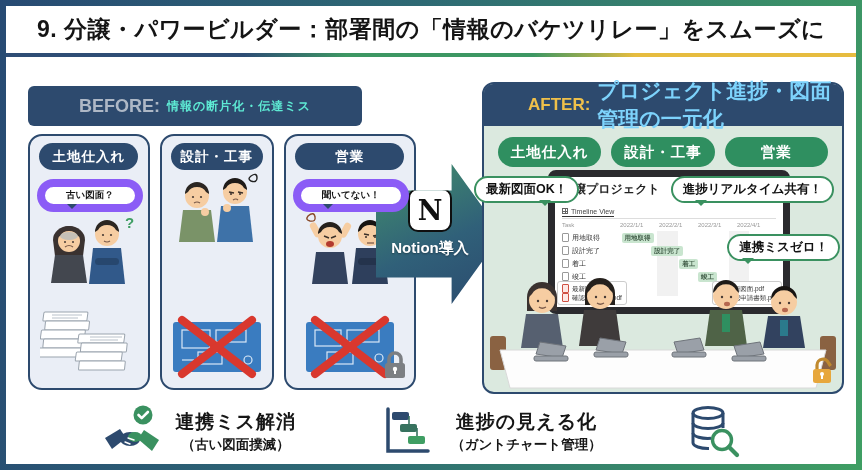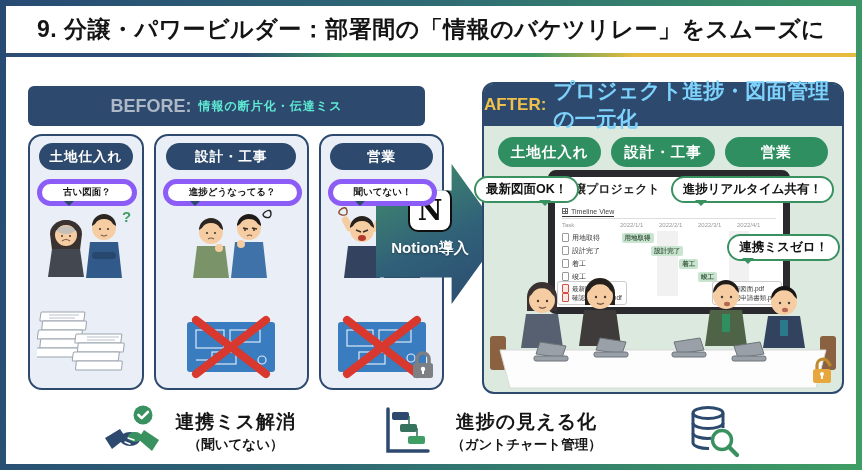--- a/index.html
+++ b/index.html
@@ -8,30 +8,30 @@
     background:linear-gradient(100deg,#274a73 0%,#2e6a74 45%,#3f9e63 100%);padding:6px;}
   .page{position:relative;width:850px;height:458px;background:#ffffff;overflow:hidden;}
 
   
   .title-row{position:absolute;top:0;left:0;right:0;height:47px;display:flex;align-items:center;justify-content:center;}
   .title-row h1{margin:0;font-size:23px;font-weight:800;color:#141414;letter-spacing:.5px;white-space:nowrap;}
   .title-underline{position:absolute;top:47px;left:0;right:0;height:4px;
     background:linear-gradient(90deg,#2e4d75 0%,#2e4d75 28%,#3d9763 40%,#3d9763 62%,#e6bc3f 74%,#e6bc3f 100%);}
 
   
-  .before-header{position:absolute;left:22px;top:80px;width:397px;height:40px;border-radius:6px;
+  .before-header{position:absolute;left:22px;top:80px;width:334px;height:40px;border-radius:6px;
     background:#2d4a6e;display:flex;align-items:center;justify-content:center;gap:7px;}
   .before-header .pfx{color:#aeb8c6;font-weight:800;font-size:18px;}
   .before-header .txt{color:#5eead4;font-weight:800;font-size:12px;letter-spacing:1px;}
   .before-cards{position:absolute;left:22px;top:128px;width:352px;height:256px;display:flex;gap:10px;}
   .bcard{flex:1;box-sizing:border-box;border:2px solid #2d4a6e;border-radius:14px;background:#eaeef6;
     display:flex;flex-direction:column;align-items:center;padding:7px 5px 6px;position:relative;}
   .dept-pill{width:92%;height:27px;border-radius:999px;background:#2d4a6e;color:#fff;font-weight:800;
     font-size:13.5px;display:flex;align-items:center;justify-content:center;letter-spacing:1px;}
-  .bubble-s{margin-top:9px;align-self:flex-start;margin-left:2px;background:#fff;border:5px solid #8b5cf6;
+  .bubble-s{margin-top:9px;align-self:flex-start;margin-left:2px;background:#fff;border:8px solid #8b5cf6;
     border-radius:999px;padding:2px 21px;font-size:9.5px;font-weight:800;color:#111;white-space:nowrap;position:relative;z-index:2;}
   .bubble-s::after{content:"";position:absolute;left:22px;top:100%;border:5px solid transparent;border-top-color:#2d4a6e;}
   .bcard svg{display:block;}
   .bcard .people{margin-top:-2px;}
   .bcard .illus{margin-top:auto;}
   .lock-gray{position:absolute;right:6px;bottom:8px;}
 
   
   .arrow-wrap{position:absolute;left:370px;top:158px;width:126px;height:140px;
     background:linear-gradient(155deg,#43916b 0%,#306079 55%,#2b4a6e 100%);
@@ -39,21 +39,21 @@
     display:flex;flex-direction:column;align-items:center;}
   .notion-box{margin-top:24px;margin-left:-18px;width:44px;height:44px;background:#fff;border:2.5px solid #0f0f0f;
     border-radius:10px;display:flex;align-items:center;justify-content:center;box-sizing:border-box;}
   .notion-box span{font-family:"DejaVu Serif","Liberation Serif",serif;font-weight:800;font-size:27px;color:#0f0f0f;line-height:1;}
   .arrow-label{margin-top:7px;margin-left:-18px;color:#fff;font-weight:800;font-size:15px;text-shadow:0 1px 2px rgba(0,0,0,.35);}
 
   
   .after-panel{position:absolute;left:476px;top:76px;width:362px;height:312px;box-sizing:border-box;
     border:2.5px solid #2d4a6e;border-radius:12px;background:#dbe9df;}
   .after-header{height:42px;background:#2d4a6e;border-radius:9px 9px 0 0;display:flex;align-items:center;justify-content:center;gap:7px;}
-  .after-header .pfx{color:#efc04a;font-weight:800;font-size:17px;}
+  .after-header .pfx{color:#efc04a;font-weight:800;font-size:17px;margin-left:44px;}
   .after-header .txt{color:#7dd3fc;font-weight:800;font-size:21px;}
   .pill-row{display:flex;gap:10px;margin:11px 14px 0;}
   .gpill{flex:1;height:30px;border-radius:999px;background:#2f8f60;color:#fff;font-weight:800;font-size:14.5px;
     display:flex;align-items:center;justify-content:center;letter-spacing:1px;}
 
   .monitor{position:absolute;left:64px;top:86px;width:242px;height:144px;box-sizing:border-box;
     border:7px solid #2a2a2e;border-radius:8px;background:#ffffff;z-index:1;}
   .screen{position:relative;width:100%;height:100%;padding:4px 7px;box-sizing:border-box;overflow:hidden;}
   .scr-title{font-size:12px;font-weight:800;color:#222;}
   .tab-row{margin-top:2px;border-bottom:1px solid #ddd;}
@@ -152,21 +152,20 @@
           <line x1="12" y1="17" x2="42" y2="17"></line>
               <line x1="12" y1="20" x2="38" y2="20"></line>
           <line x1="50" y1="39" x2="82" y2="39"></line>
               <line x1="50" y1="42" x2="78" y2="42"></line>
         </g>
       </svg>
     </div>
 
     <div class="bcard">
       <div class="dept-pill">設計・工事</div>
-      <div class="bubble-s">進捗どうなってる？</div>
       <svg class="people" width="100" height="74" viewBox="0 0 100 74">
         <circle cx="30" cy="28" r="12" fill="#f6cda2"></circle>
         <path d="M18,26 a12,12 0 0 1 24,0 l-3,-2 a10,9 0 0 0 -18,0 z" fill="#2b2622"></path>
         <circle cx="26" cy="29" r="1.1" fill="#463a34"></circle>
             <circle cx="34" cy="29" r="1.1" fill="#463a34"></circle>
         <path d="M27,35 q3,-2 6,0" stroke="#7a5a4a" stroke-width="1.2" fill="none"></path>
         <path d="M16,42 h28 l4,32 h-36 z" fill="#7a9368"></path>
         <circle cx="38" cy="44" r="4" fill="#f6cda2"></circle>
         <circle cx="68" cy="24" r="12" fill="#f6cda2"></circle>
         <path d="M56,22 a12,12 0 0 1 24,0 l-3,-2 a10,9 0 0 0 -18,0 z" fill="#1f1b18"></path>
@@ -390,21 +389,21 @@
         <polygon points="0,34 15,25 21,34 7,45" fill="#2d4a6e"></polygon>
         <polygon points="54,36 39,26 33,35 47,47" fill="#3a9160"></polygon>
         <ellipse cx="25" cy="35" rx="10" ry="7" fill="#2d4a6e"></ellipse>
         <ellipse cx="30" cy="33" rx="7" ry="5" fill="#3a9160"></ellipse>
         <path d="M20,38 l5,2 m-2,-6 l6,2" stroke="#ffffff" stroke-width="1.4" fill="none" stroke-linecap="round"></path>
         <circle cx="38" cy="11" r="9.5" fill="#3a9160"></circle>
         <path d="M33.5,11 l3.2,3.2 l6.2,-6.2" stroke="#fff" stroke-width="2.6" fill="none" stroke-linecap="round" stroke-linejoin="round"></path>
       </svg>
       <div class="ftext">
         <div class="ftitle">連携ミス解消</div>
-        <div class="fsub">（聞いてない）</div>
+        <div class="fsub">（古い図面撲滅）</div>
       </div>
     </div>
 
     <div class="feature">
       <svg width="54" height="54" viewBox="0 0 54 54">
         <path d="M7,5 V47 H47" stroke="#2d4a6e" stroke-width="3.5" fill="none" stroke-linecap="round"></path>
         <rect x="11" y="8" width="17" height="8" rx="2" fill="#2d4a6e"></rect>
         <rect x="19" y="20" width="17" height="8" rx="2" fill="#37725f"></rect>
         <rect x="27" y="32" width="17" height="8" rx="2" fill="#3f9e63"></rect>
         <path d="M28,12 v8 M36,24 v8" stroke="#37725f" stroke-width="1.6" fill="none"></path>

